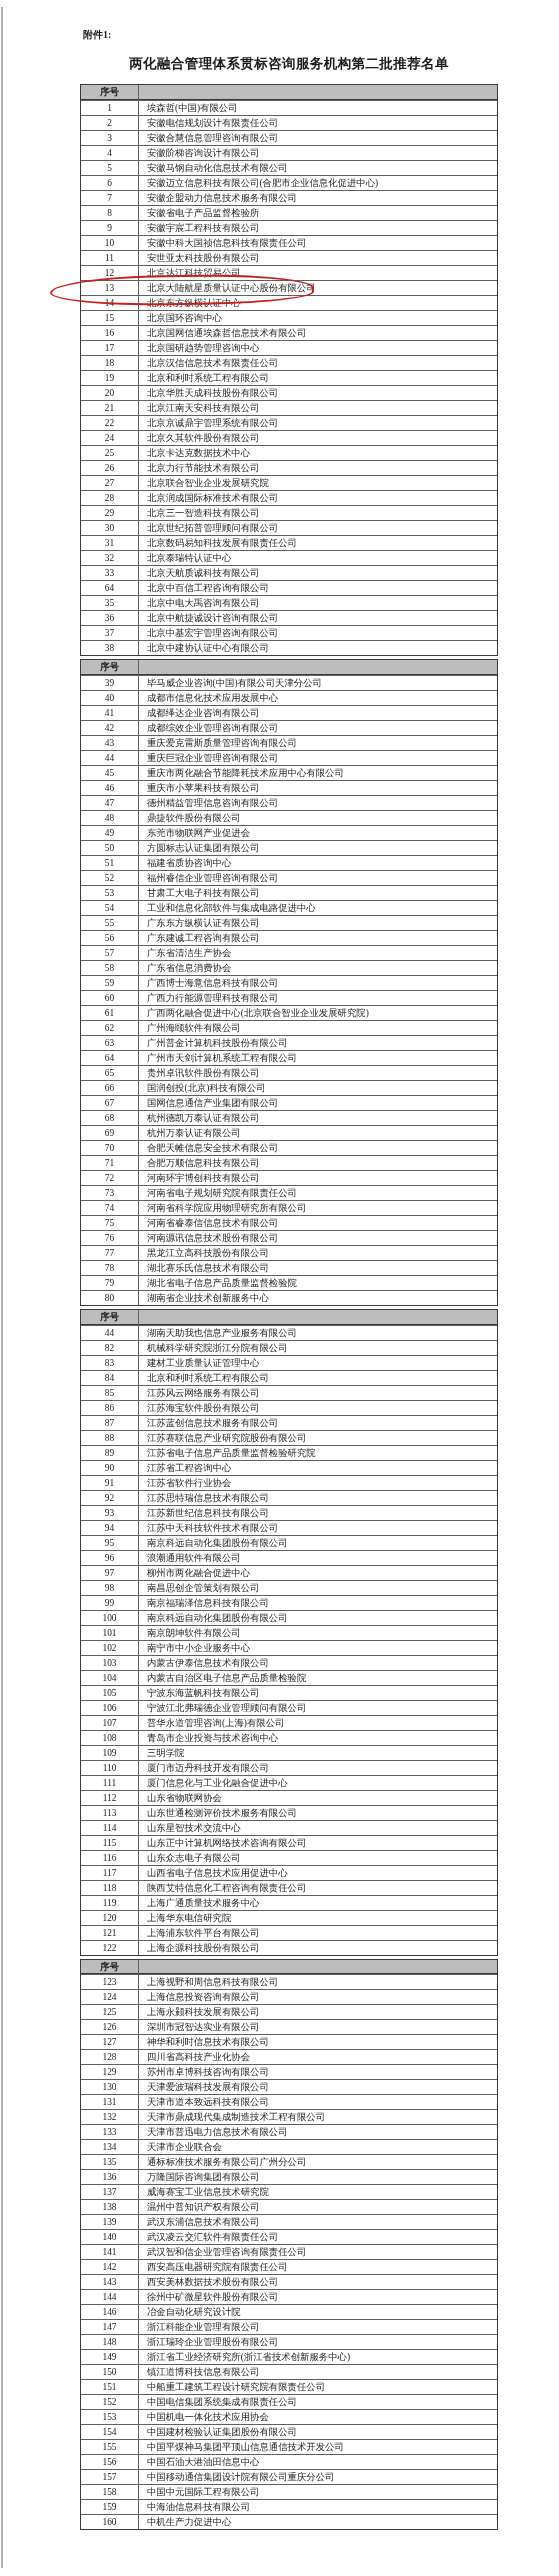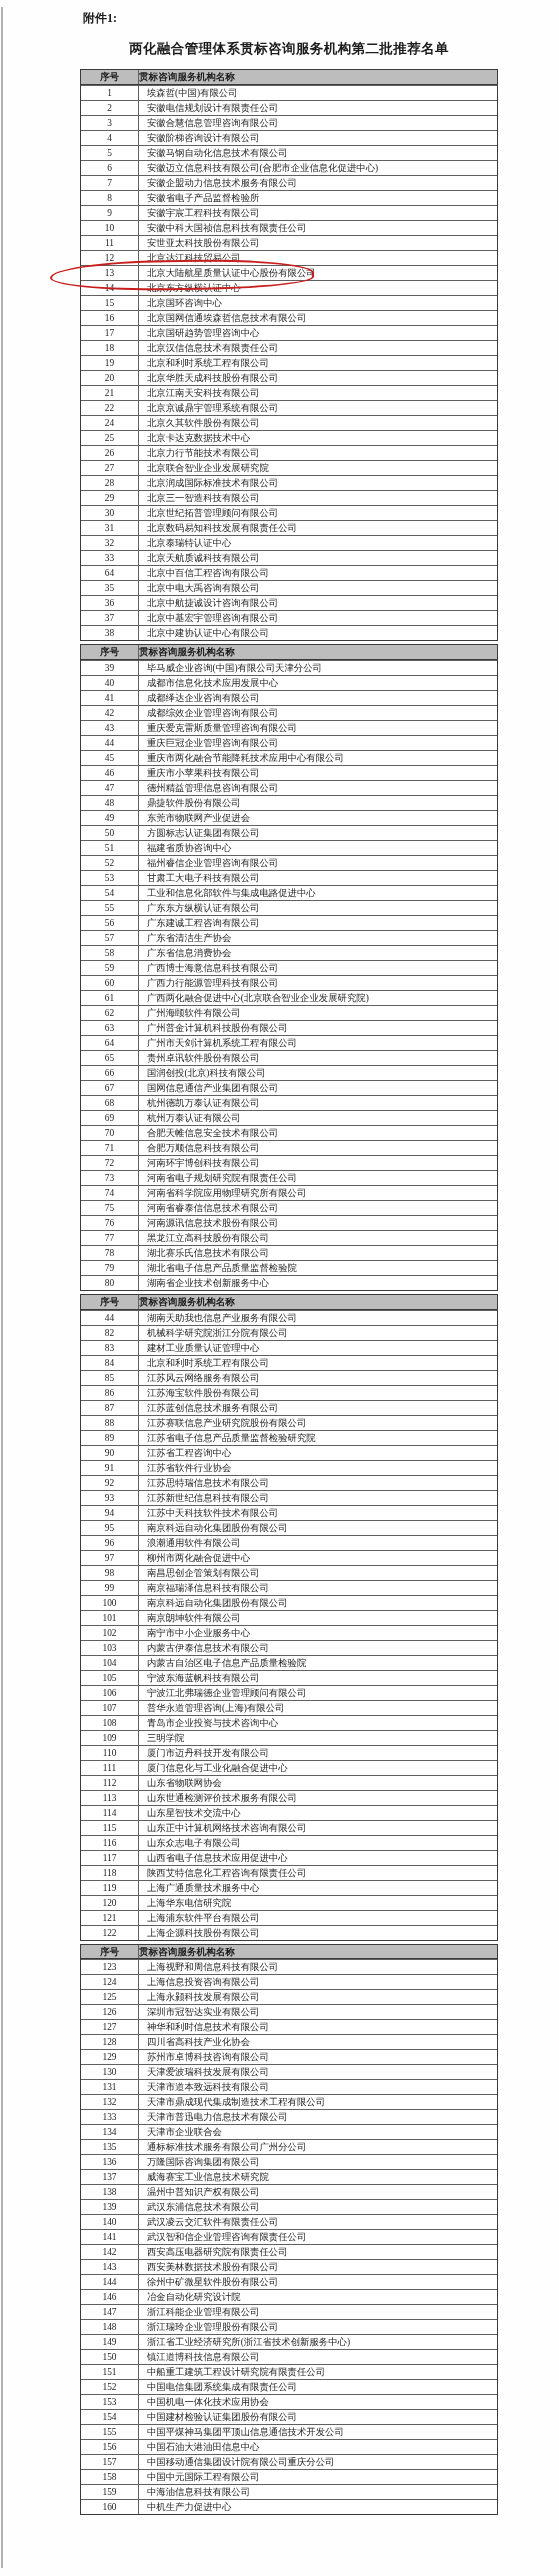--- a/index.html
+++ b/index.html
@@ -3,31 +3,31 @@
 <meta charset="utf-8">
 <style>
   html,body{margin:0;padding:0;}
   body{
     width:559px;height:2576px;background:#ffffff;
     font-family:"Liberation Serif","DejaVu Serif",serif;
     color:#1c1c1c;position:relative;overflow:hidden;
   }
   .page{position:relative;width:559px;height:2576px;background:#fefefe;}
   .scan-edge{position:absolute;left:0.9px;top:7px;width:1.7px;height:2561px;background:#9f9f9f;opacity:.8;}
-  .attachment{padding:10px 0 0 83px;font-weight:bold;font-size:12px;}
+  .attachment{padding:28px 0 0 83px;font-weight:bold;font-size:10px;}
   .doc-title{
     width:418px;margin:13px 0 11.4px 80px;text-align:center;
     font-weight:bold;font-size:13.5px;letter-spacing:0.4px;
     font-family:Liberation Sans, sans-serif;
   }
   .table{margin-left:80px;width:418px;}
   .section{border:1.2px solid #3a3a3a;margin-bottom:3.5px;background:#fff;}
   .tr{display:flex;height:15px;line-height:14.7px;position:relative;
       border-top:0.9px solid #606060;box-sizing:border-box;font-size:9.4px;}
-  .section .tr:first-child{border-top:none;}
+  .section .tr:first-child{border-top:none;flex-direction:column;}
   .tr.head{
     height:14.4px;line-height:14px;background:#bdbdbd;
     font-family:"Liberation Sans","DejaVu Sans",sans-serif;
     font-weight:bold;font-size:9.6px;border-bottom:0.9px solid #3a3a3a;
   }
   .td,.th{box-sizing:border-box;overflow:hidden;white-space:nowrap;}
   .no{flex:0 0 58px;width:58px;border-right:0.9px solid #606060;text-align:center;}
   .name{flex:1;padding-left:7.9px;text-align:left;}
   .head .name{text-align:left;padding-left:0;}
   .ellipse{

